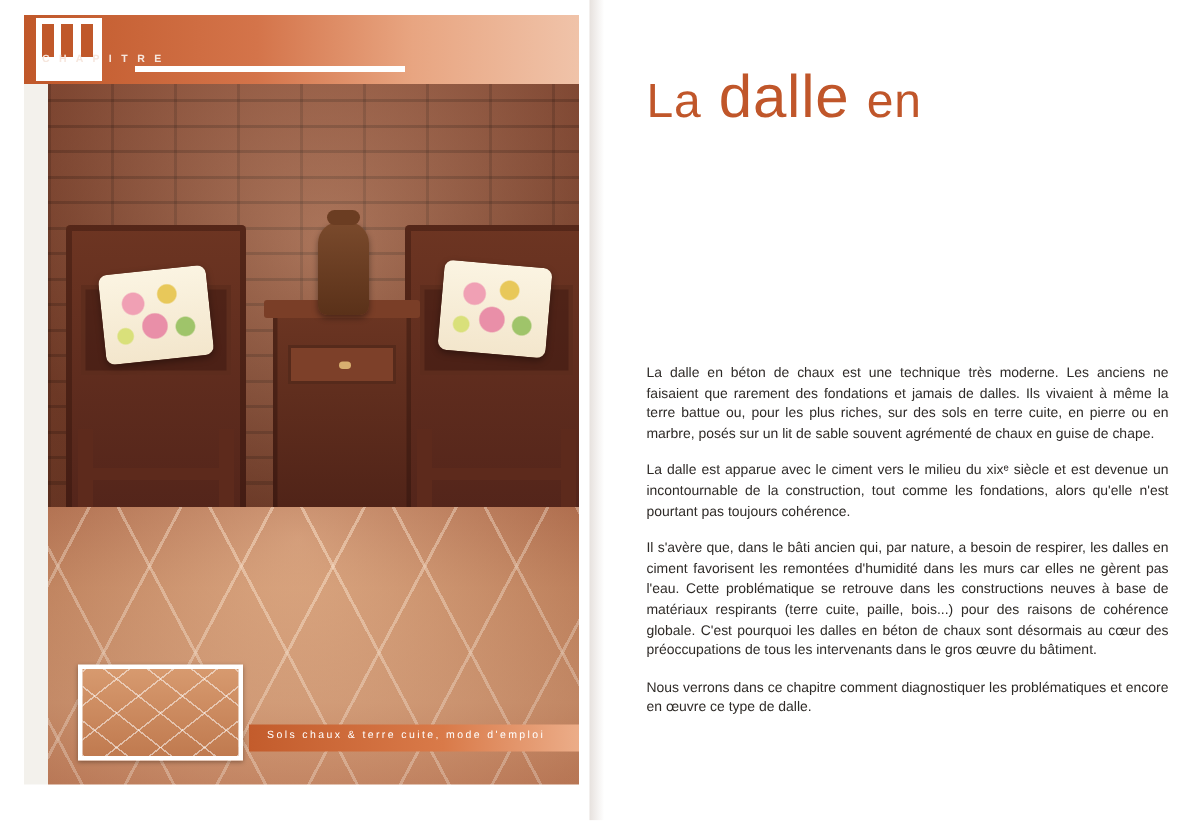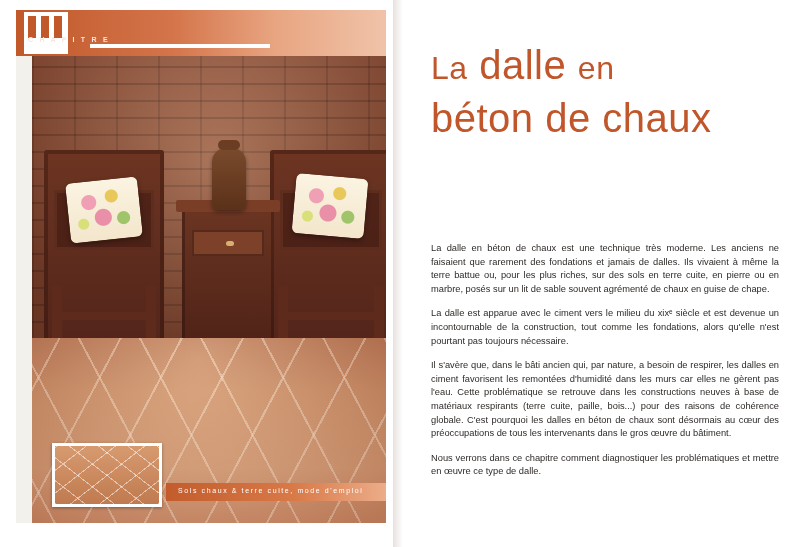--- a/index.html
+++ b/index.html
@@ -392,24 +392,23 @@
 
   <div class="gutter"></div>
 
   <div class="right-page">
     <div class="title-block">
       <div class="title-line">
         <span class="lite">La</span>
         <span>dalle</span>
         <span class="lite">en</span>
       </div>
-      <div class="title-line title-line-2">béton de chaux</div>
     </div>
 
     <div class="body-col">
       <p>La dalle en béton de chaux est une technique très moderne. Les anciens ne faisaient que rarement des fondations et jamais de dalles. Ils vivaient à même la terre battue ou, pour les plus riches, sur des sols en terre cuite, en pierre ou en marbre, posés sur un lit de sable souvent agrémenté de chaux en guise de chape.</p>
-      <p>La dalle est apparue avec le ciment vers le milieu du xixᵉ siècle et est devenue un incontournable de la construction, tout comme les fondations, alors qu'elle n'est pourtant pas toujours nécessaire.</p>
+      <p>La dalle est apparue avec le ciment vers le milieu du xixᵉ siècle et est devenue un incontournable de la construction, tout comme les fondations, alors qu'elle n'est pourtant pas toujours cohérence.</p>
       <p>Il s'avère que, dans le bâti ancien qui, par nature, a besoin de respirer, les dalles en ciment favorisent les remontées d'humidité dans les murs car elles ne gèrent pas l'eau. Cette problématique se retrouve dans les constructions neuves à base de matériaux respirants (terre cuite, paille, bois...) pour des raisons de cohérence globale. C'est pourquoi les dalles en béton de chaux sont désormais au cœur des préoccupations de tous les intervenants dans le gros œuvre du bâtiment.</p>
-      <p>Nous verrons dans ce chapitre comment diagnostiquer les problématiques et mettre en œuvre ce type de dalle.</p>
+      <p>Nous verrons dans ce chapitre comment diagnostiquer les problématiques et encore en œuvre ce type de dalle.</p>
     </div>
   </div>
 
 </div>
 
 </body></html>

